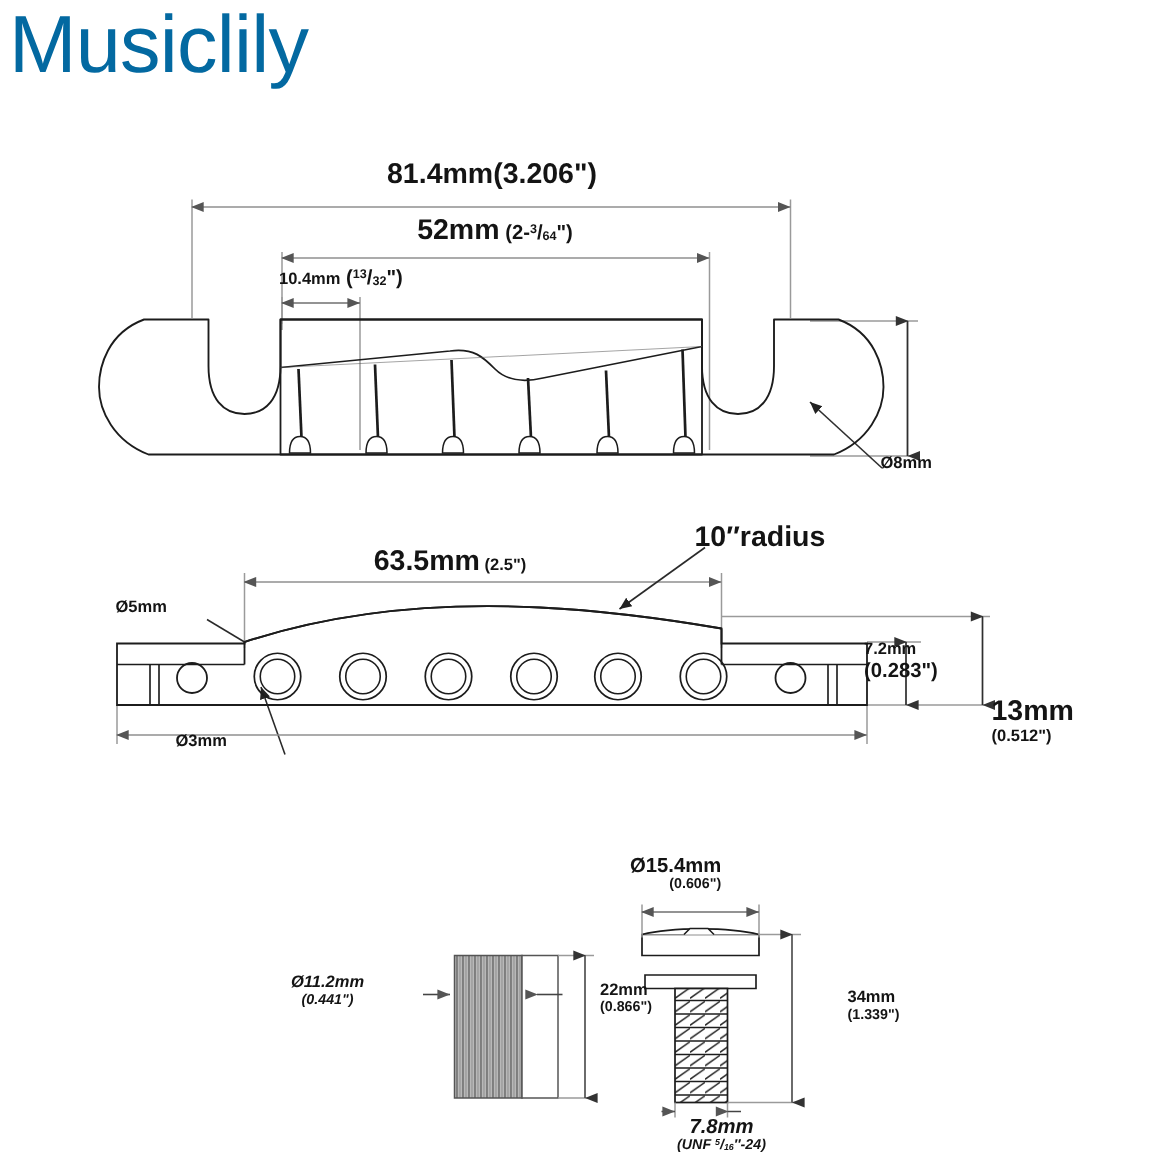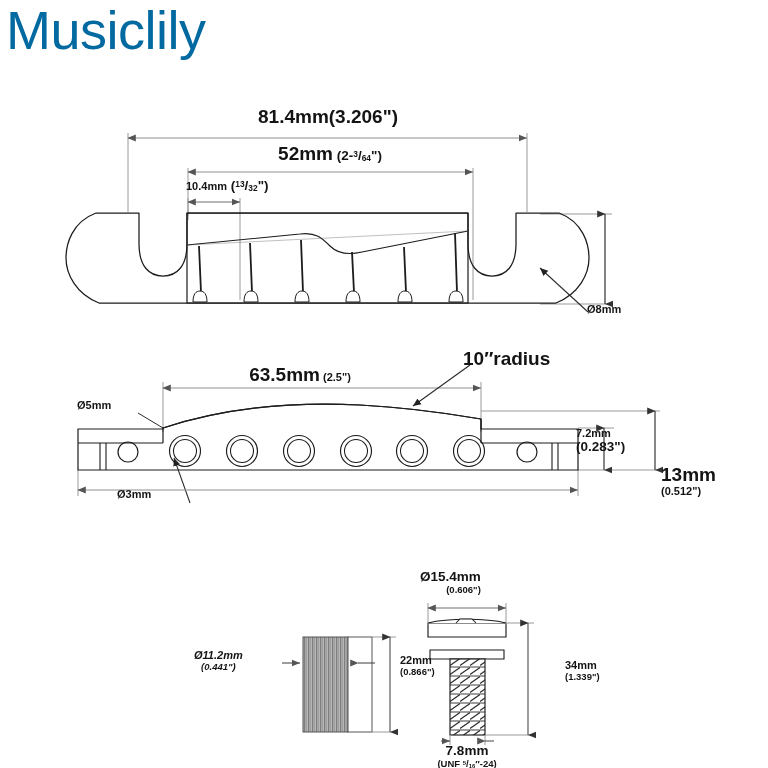--- a/index.html
+++ b/index.html
@@ -303,18 +303,18 @@
   <div class="lbl two" style="left:420px;top:570px;text-align:right;">
     <div class="sm">Ø15.4mm</div>
     <div class="tiny">(0.606")</div>
   </div>
 
   <div class="lbl two" style="left:537px;top:660px;margin-left:28px;">
     <div class="mid">34mm</div>
     <div class="tiny">(1.339")</div>
   </div>
 
-  <div class="lbl two" style="left:467px;top:744px;text-align:center;transform:translateX(-50%);">
+  <div class="lbl two" style="left:481px;top:744px;text-align:center;transform:translateX(-50%);font-style:italic;">
     <div class="sm">7.8mm</div>
     <div class="tiny"><span>(UNF </span><span><sup>5</sup>/<sub>16</sub></span><span>″-24)</span></div>
   </div>
 
 </div>
 
 </body></html>

